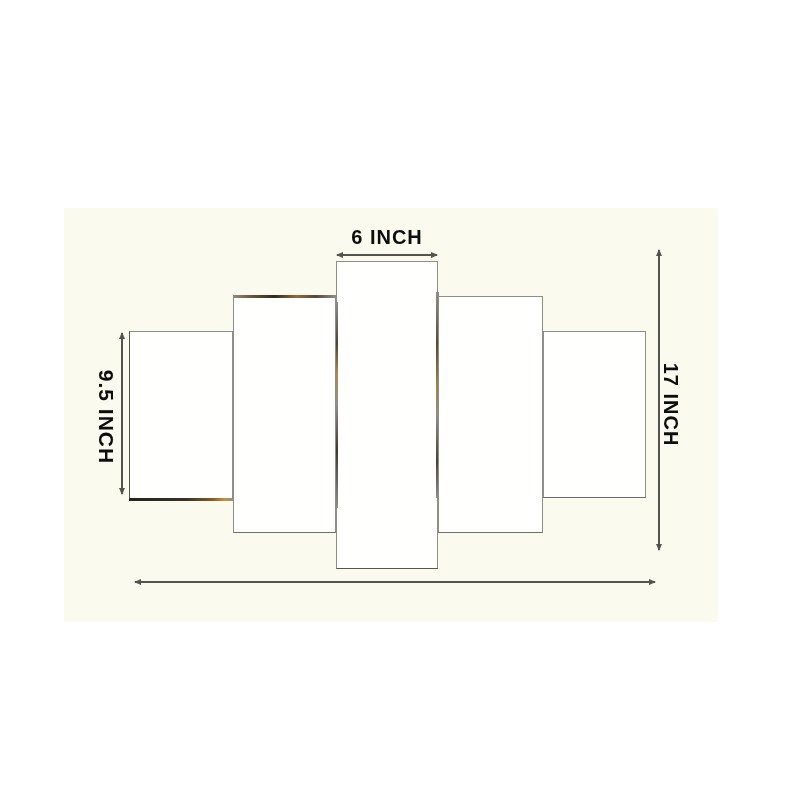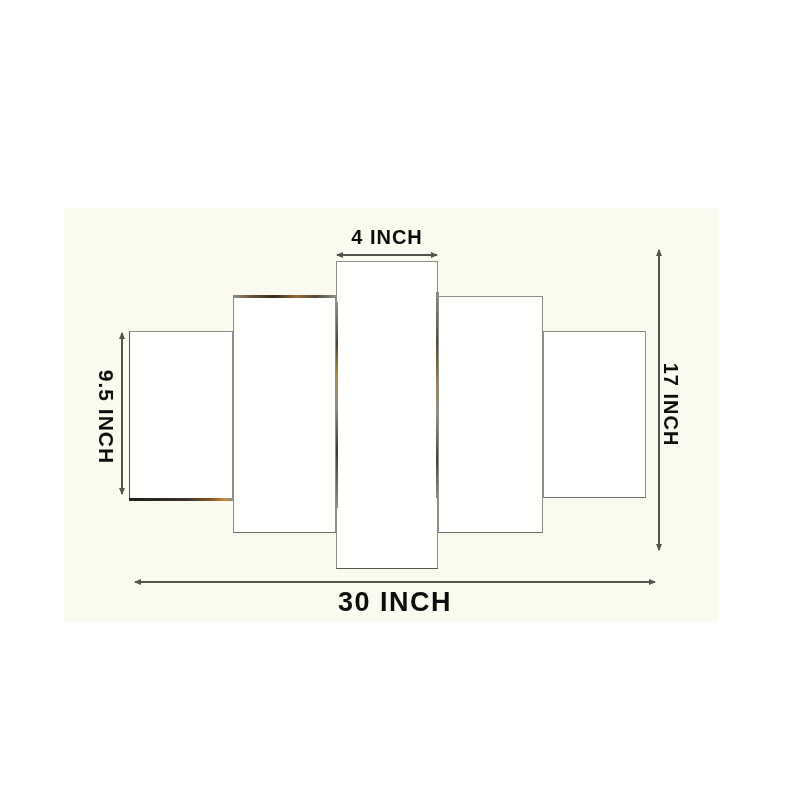--- a/index.html
+++ b/index.html
@@ -60,21 +60,21 @@
 <div class="canvas">
 
   <div class="photo-area"></div>
 
   <div class="panel p1"></div>
   <div class="panel p2"></div>
   <div class="panel p3"></div>
   <div class="panel p4"></div>
   <div class="panel p5"></div>
 
-  <div class="dim-label label-top">4 INCH</div>
+  <div class="dim-label label-top">6 INCH</div>
   <div class="dim-line h line-top">
     <span class="arrow a-left"></span>
     <span class="arrow a-right"></span>
   </div>
 
   <div class="dim-label label-left">9.5 INCH</div>
   <div class="dim-line v line-left">
     <span class="arrow a-up"></span>
     <span class="arrow a-down"></span>
   </div>
@@ -82,15 +82,14 @@
   <div class="dim-label label-right">17 INCH</div>
   <div class="dim-line v line-right">
     <span class="arrow a-up"></span>
     <span class="arrow a-down"></span>
   </div>
 
   <div class="dim-line h line-bottom">
     <span class="arrow a-left"></span>
     <span class="arrow a-right"></span>
   </div>
-  <div class="dim-label label-bottom">30 INCH</div>
 
 </div>
 
 </body></html>

